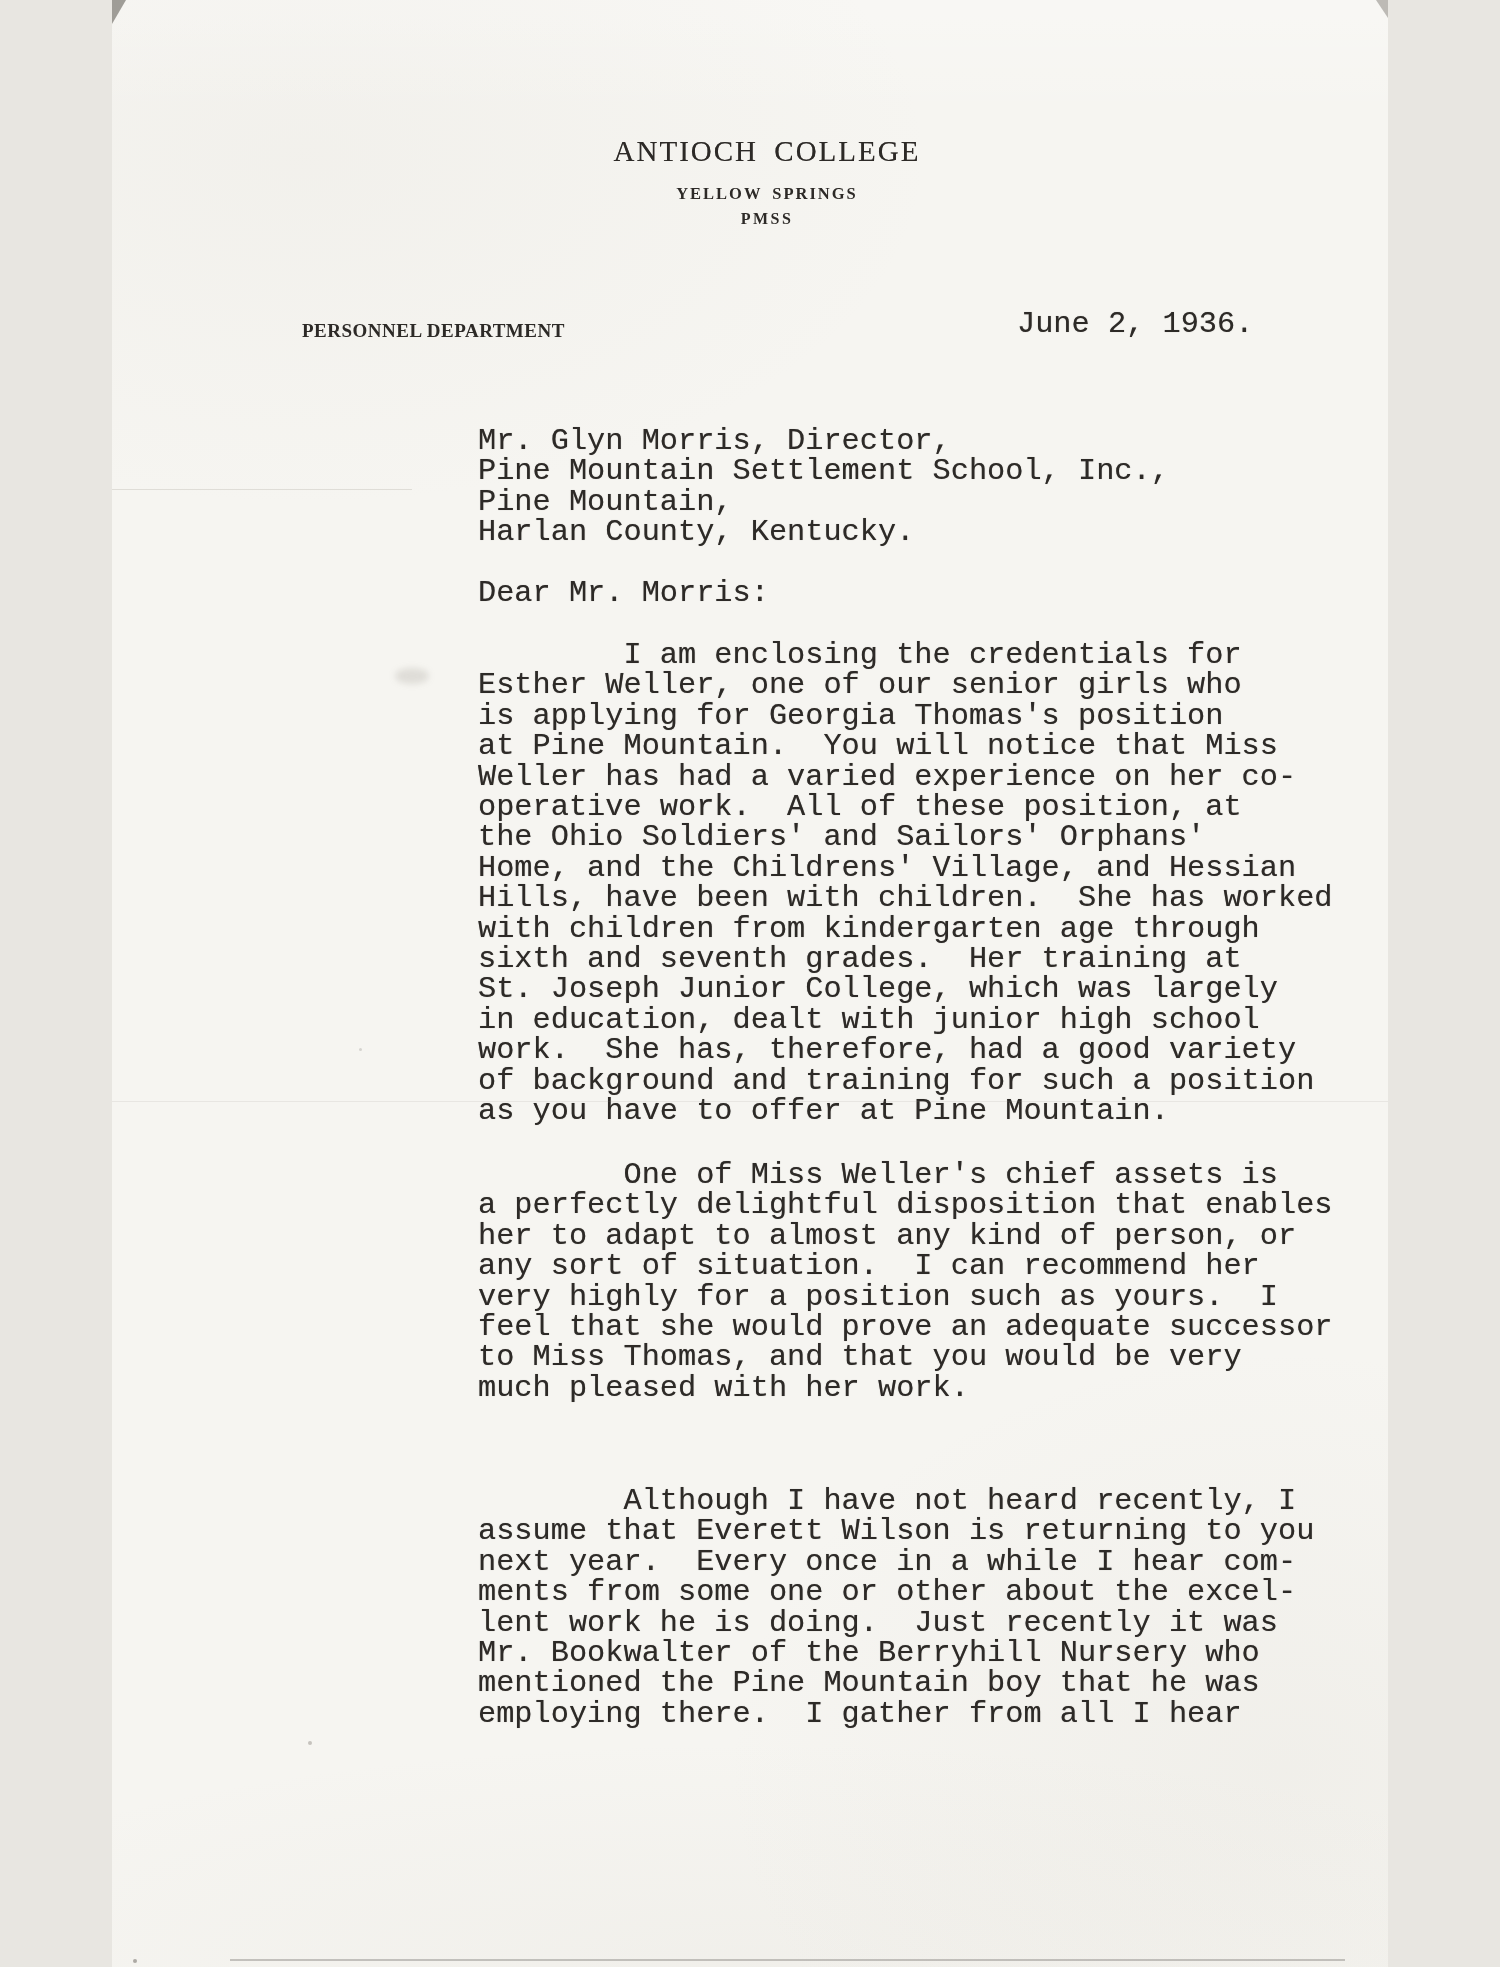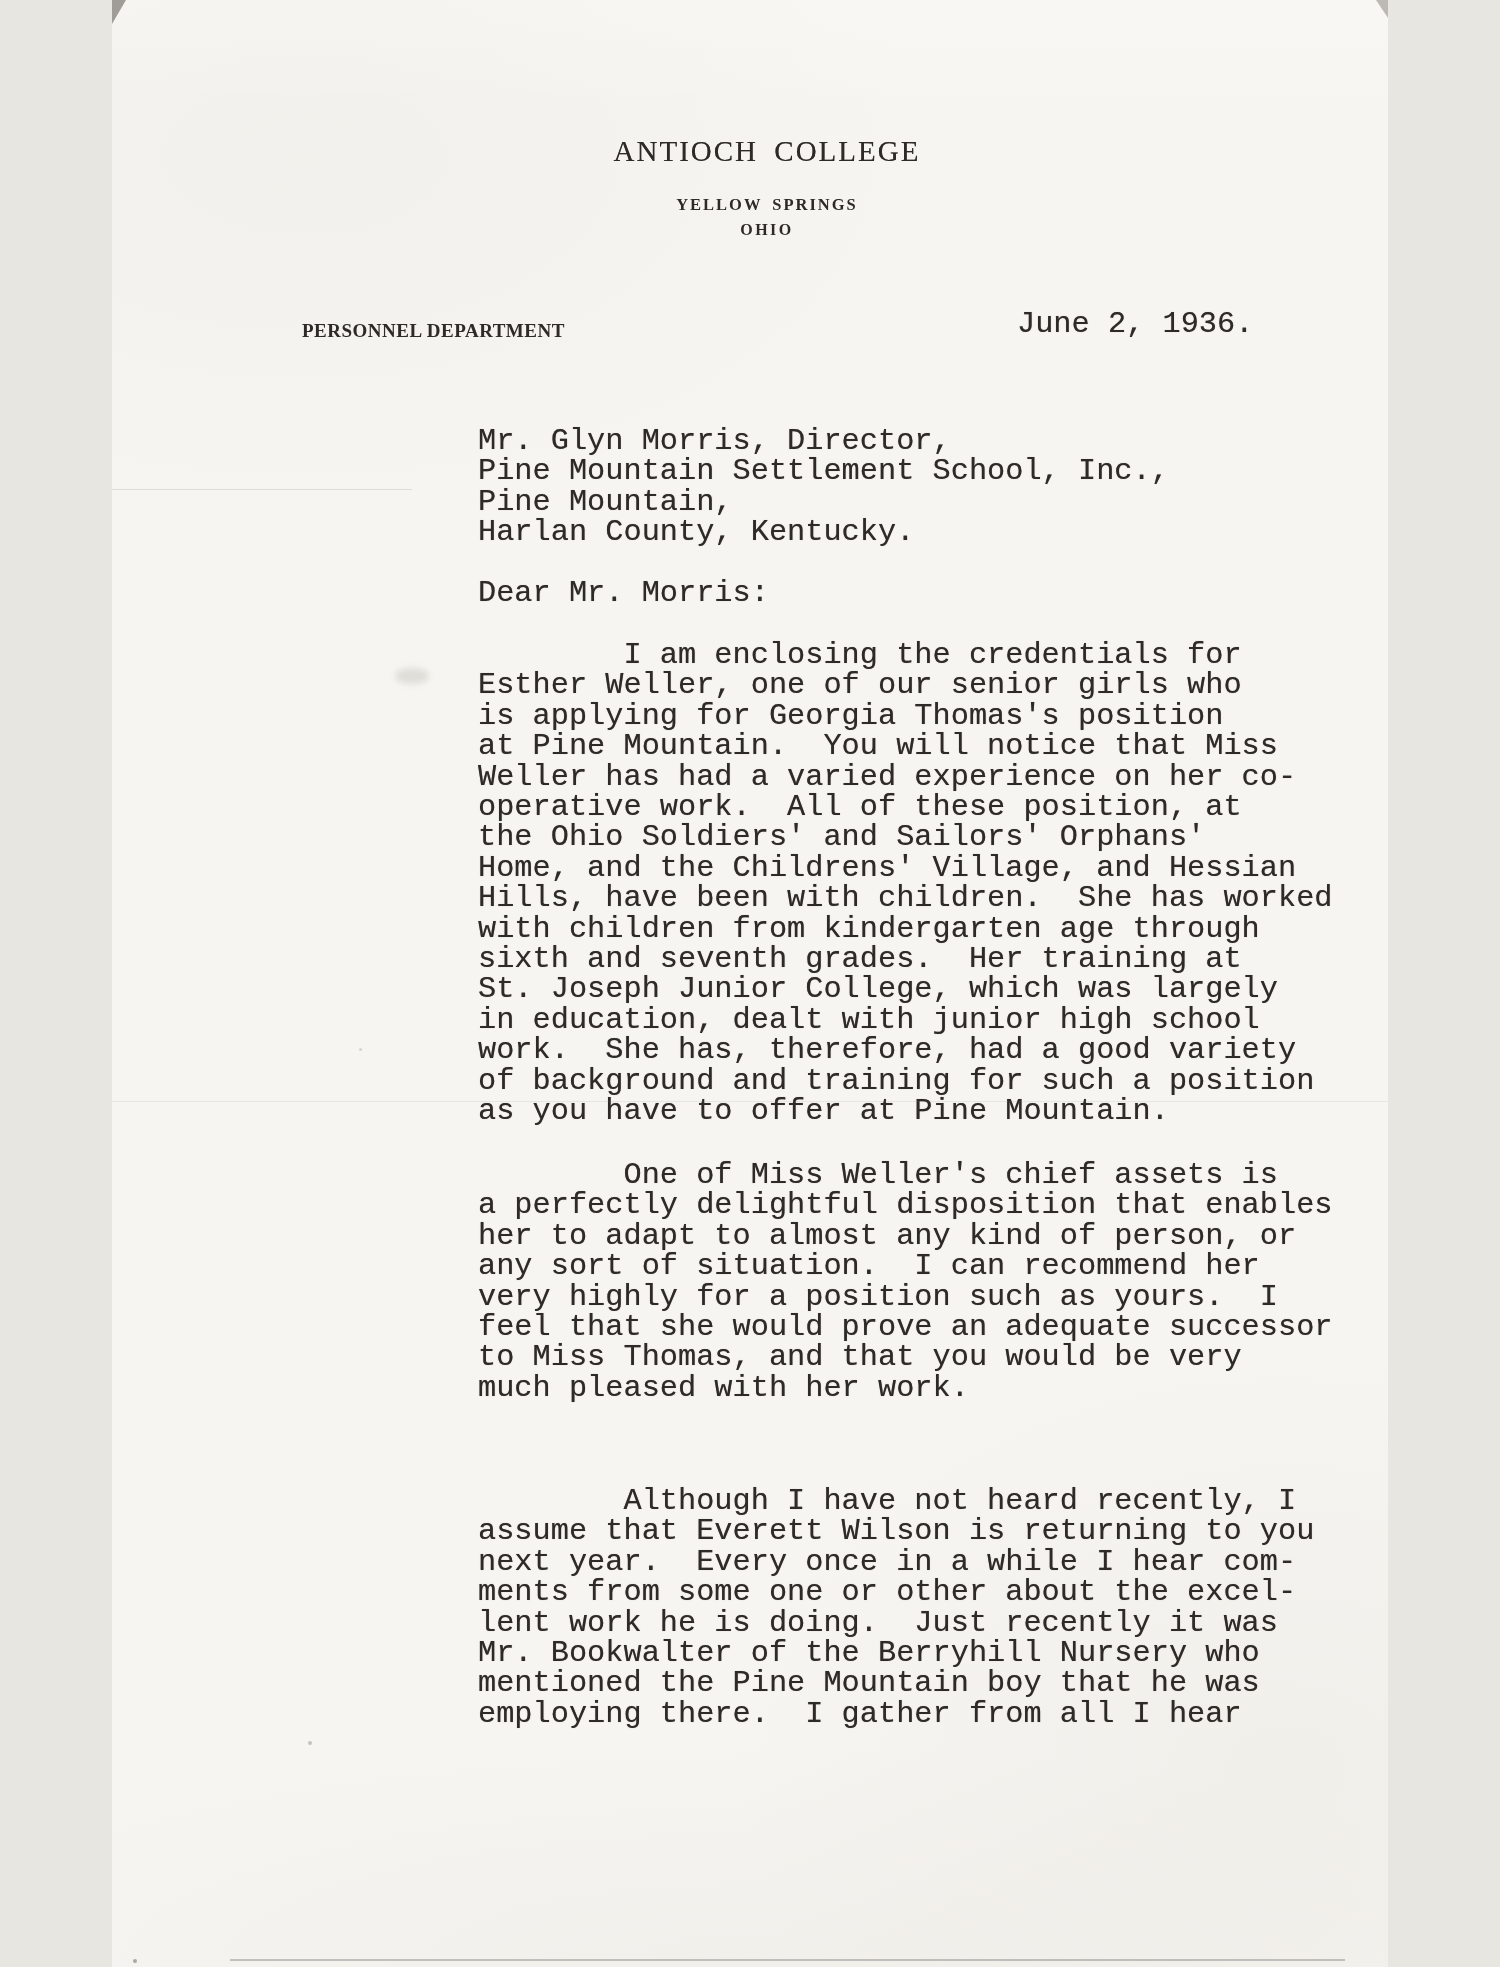--- a/index.html
+++ b/index.html
@@ -30,21 +30,21 @@
     color: var(--ink, #2d2a27);
   }
   .lh-college {
     font-size: 29px;
     line-height: 30px;
     letter-spacing: 2px;
     word-spacing: 7px;
     text-shadow: 0 0 0.6px rgba(45,42,39,0.65);
   }
   .lh-city {
-    margin-top: 30px;
+    margin-top: 19px;
     font-size: 16.5px;
     line-height: 17px;
     font-weight: bold;
     letter-spacing: 2px;
     word-spacing: 4px;
   }
   .lh-state {
     margin-top: 8px;
     font-size: 16px;
     line-height: 17px;
@@ -143,21 +143,21 @@
   .speck-d { left: 247px; top: 1048px; width: 3px; height: 3px; background: rgba(85,80,74,0.20); }
 </style>
 </head>
 <body>
 
 <div class="page">
 
   <div class="letterhead">
     <div class="lh-college">ANTIOCH COLLEGE</div>
     <div class="lh-city">YELLOW SPRINGS</div>
-    <div class="lh-state">OHIO</div>
+    <div class="lh-state">PMSS</div>
   </div>
 
   <div class="dept">PERSONNEL DEPARTMENT</div>
 
   <div class="date">June 2, 1936.</div>
 
   <div class="body-block recipient">Mr. Glyn Morris, Director,
 Pine Mountain Settlement School, Inc.,
 Pine Mountain,
 Harlan County, Kentucky.</div>

